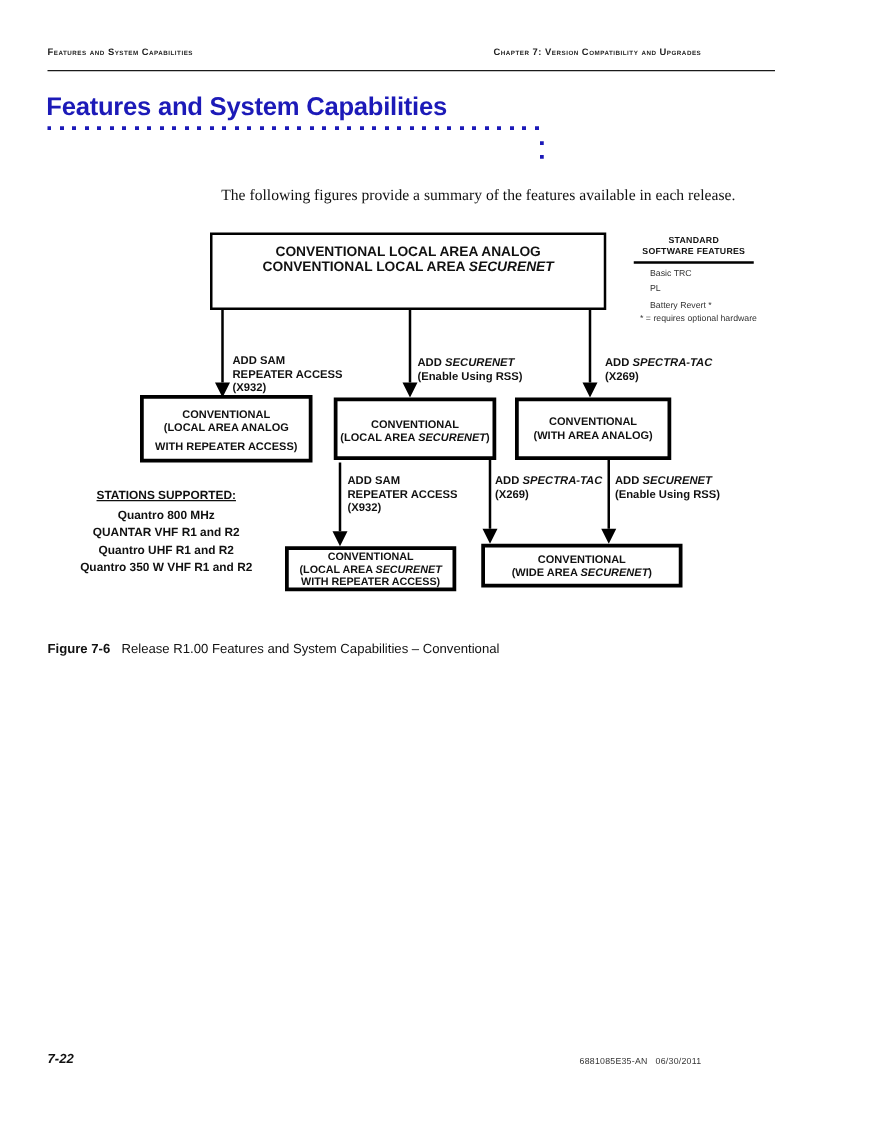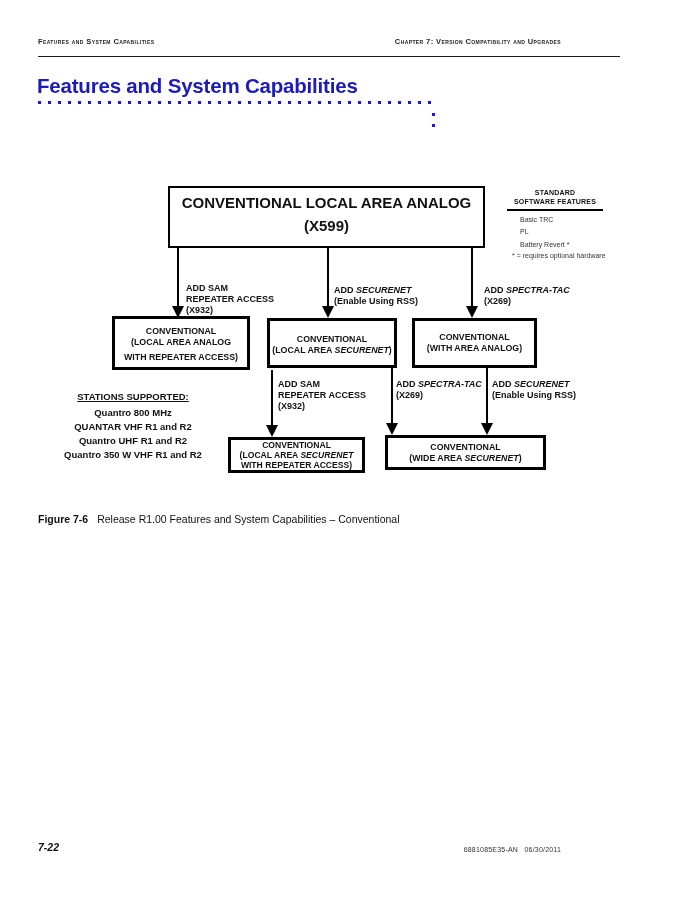--- a/index.html
+++ b/index.html
@@ -16,21 +16,21 @@
   
   .title{font-size:20.5px;font-weight:bold;color:#1c1ab8;letter-spacing:-.2px;}
   .dotrule{height:3px;background:repeating-linear-gradient(to right,#1c1ab8 0 3px,transparent 3px 10px);}
   .dot{width:3px;height:3px;background:#1c1ab8;}
 
   .intro{font-family:"Liberation Serif",serif;font-size:12.5px;color:#111;}
 
   
   .dbox{position:absolute;border:3px solid #000;background:#fff;text-align:center;
         font-size:8.8px;font-weight:bold;line-height:10.6px;letter-spacing:0;box-sizing:border-box;}
-  .dbox.topbox{border-width:2px;font-size:15px;line-height:11.5px;}
+  .dbox.topbox{border-width:2px;font-size:11px;line-height:11.5px;}
   .vl{position:absolute;width:2px;background:#000;}
   .ah{position:absolute;width:0;height:0;border-left:6px solid transparent;
       border-right:6px solid transparent;border-top:12px solid #000;}
   .alabel{position:absolute;font-size:9px;font-weight:bold;line-height:10.8px;white-space:nowrap;}
 
   .sf-title{font-size:7px;font-weight:bold;text-align:center;line-height:8.5px;letter-spacing:.2px;}
   .sf-rule{height:2px;background:#000;}
   .sf-item{font-size:7px;color:#333;line-height:8px;}
 
   .stations{text-align:center;font-weight:bold;font-size:9.5px;line-height:14px;}
@@ -46,26 +46,27 @@
 
   <span class="abs runhead" style="left:38px;top:37px;">Features and System Capabilities</span>
   <span class="abs runhead" style="right:77px;top:37px;padding-left:20px;">Chapter 7: Version Compatibility and Upgrades</span>
   <div class="abs hrule" style="left:38px;top:56px;width:582px;"></div>
 
   <div class="abs title" style="left:37px;top:74px;">Features and System Capabilities</div>
   <div class="abs dotrule" style="left:38px;top:101px;width:397px;"></div>
   <div class="abs dot" style="left:432px;top:113px;"></div>
   <div class="abs dot" style="left:432px;top:124px;"></div>
 
+  <div class="abs intro" style="left:177px;top:149px;">The following figures provide a summary of the features available in each release.</div>
 
   <div>
 
     <div class="dbox topbox" style="left:168px;top:186px;width:317px;height:62px;padding-top:9px;">
       <div>CONVENTIONAL LOCAL AREA ANALOG</div>
-      <div style="margin-top:11px;">(X599)</div>
+      <div><span>CONVENTIONAL LOCAL AREA </span><i>SECURENET</i></div>
     </div>
 
     <div>
       <div class="abs sf-title" style="left:505px;top:189px;width:100px;">
         <div>STANDARD</div>
         <div>SOFTWARE FEATURES</div>
       </div>
       <div class="abs sf-rule" style="left:507px;top:209px;width:96px;"></div>
       <div class="abs sf-item" style="left:520px;top:216px;">Basic TRC</div>
       <div class="abs sf-item" style="left:520px;top:228px;">PL</div>

